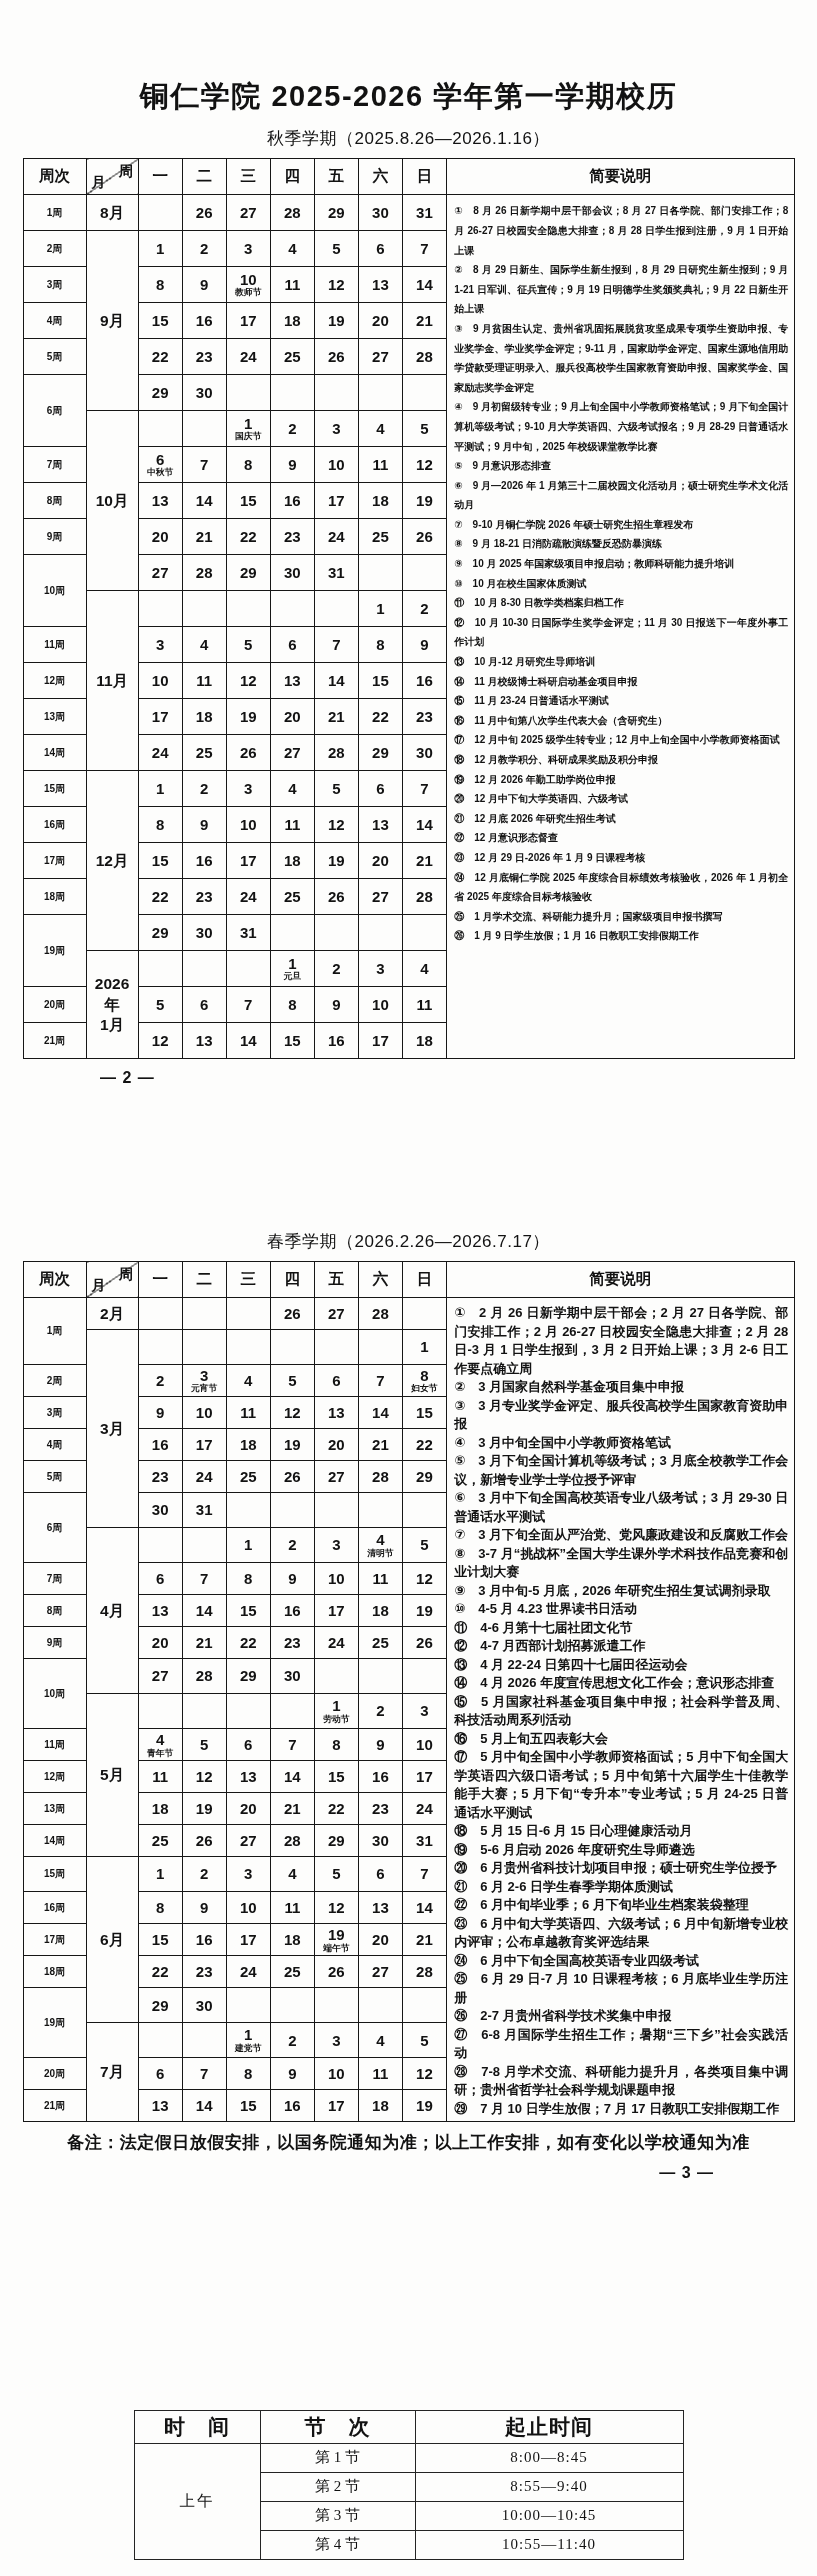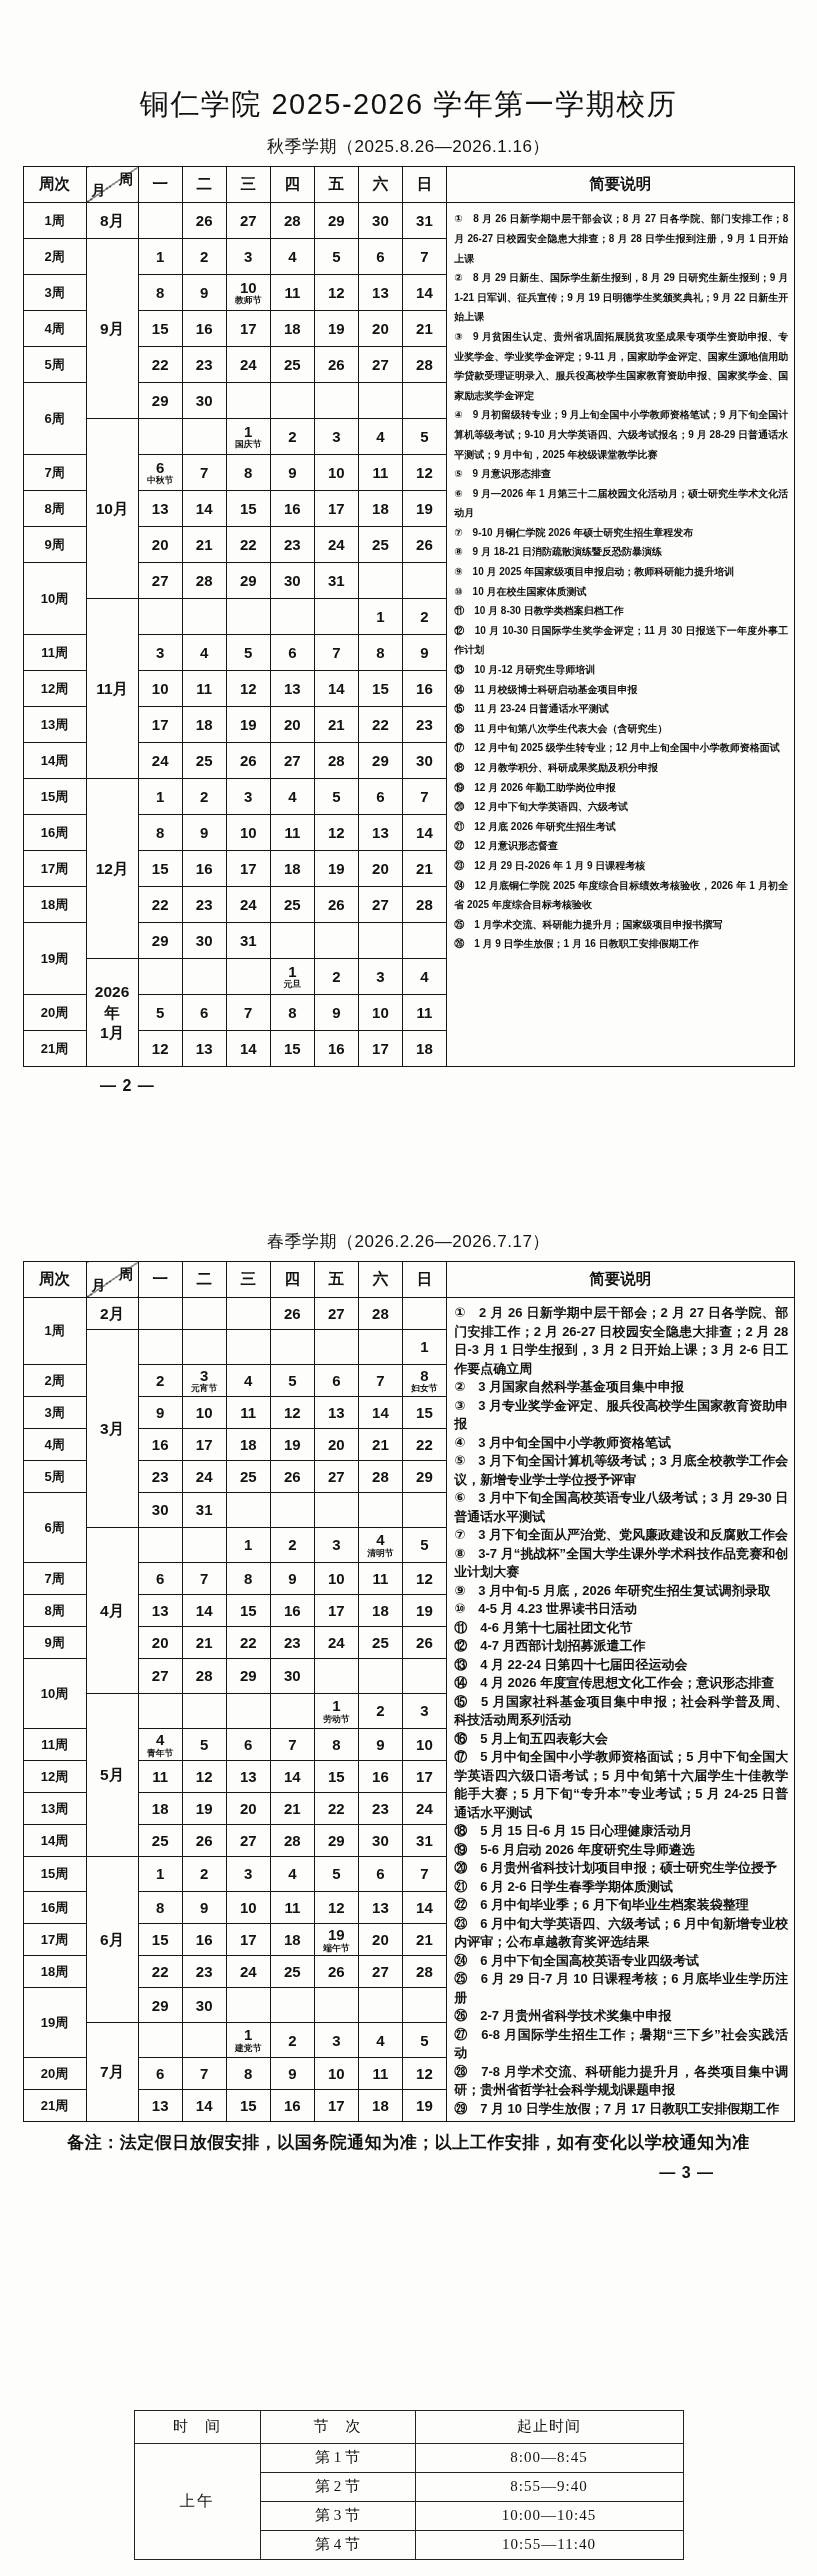--- a/index.html
+++ b/index.html
@@ -6,29 +6,29 @@
   .page{
     position:relative;width:817px;height:3455px;margin:0 auto;
     background:#fdfdfc;color:#121212;
     font-family:"Liberation Sans","DejaVu Sans",sans-serif;
   }
   section{position:absolute;left:0;width:100%;}
   #fall-section{top:77px;}
   #spring-section{top:1220px;}
   #timetable-section{top:2391px;}
 
-  .cal-title{margin:8px;text-align:center;font-size:29px;font-weight:400;letter-spacing:1.5px;}
+  .cal-title{margin:0;text-align:center;font-size:29px;font-weight:700;letter-spacing:1.5px;}
   .cal-subtitle{text-align:center;font-size:17px;font-weight:400;margin-top:10px;letter-spacing:0.5px;}
 
   table.calendar{border-collapse:collapse;table-layout:fixed;width:772px;margin:8.2px auto 0;}
   .calendar th,.calendar td{border:1.3px solid #161616;padding:0;text-align:center;vertical-align:middle;overflow:hidden;}
   .calendar thead th{height:35px;font-size:15.5px;font-weight:700;}
   .cal1 tbody tr{height:36px;}
   .cal2 tbody tr{height:32px;}
-  td.week-cell{font-size:13px;font-weight:700;}
+  td.week-cell{font-size:10px;font-weight:700;}
   td.month-cell{font-size:15.5px;font-weight:700;line-height:1.3;white-space:pre-line;}
   td.day-cell{font-size:15px;font-weight:700;line-height:1.05;}
   .holiday-label{font-size:8.8px;font-weight:700;margin-top:1px;}
   td.notes-cell{vertical-align:top;text-align:left;padding:6.2px 5.2px 3.1px 7.2px;}
   .cal1 .note-item{font-size:10px;line-height:19.6px;font-weight:600;text-align:justify;}
   .cal2 .note-item{font-size:13px;line-height:18.5px;font-weight:600;text-align:justify;}
 
   th.diag-cell{
     position:relative;
     background:linear-gradient(to bottom right,transparent 49.3%,#161616 49.3%,#161616 50.9%,transparent 50.9%);
@@ -40,21 +40,21 @@
   .pn-left{margin-left:100px;}
   .pn-right{text-align:right;margin-right:103px;}
   .remark-line{font-size:17px;font-weight:700;text-align:center;margin-top:8.2px;letter-spacing:0.5px;}
 
   .tt-title{margin:0;text-align:center;font-size:26px;font-weight:700;letter-spacing:2.6px;}
   table.timetable{
     border-collapse:collapse;table-layout:fixed;width:549px;margin:18.5px auto 0;
     font-family:"Liberation Serif","DejaVu Serif",serif;
   }
   .timetable th,.timetable td{border:1px solid #242424;padding:0;text-align:center;vertical-align:middle;}
-  .timetable th{height:32px;font-size:15px;font-weight:400;letter-spacing:1px;}
+  .timetable th{height:32px;font-size:21px;font-weight:700;letter-spacing:1px;}
   .timetable td{height:28px;font-size:15px;font-weight:400;}
   td.tt-session{font-size:15.5px;letter-spacing:2.1px;}
   td.tt-time{letter-spacing:1px;}
 </style>
 </head>
 <body>
 
 <div class="page">
 
   <section id="fall-section">

